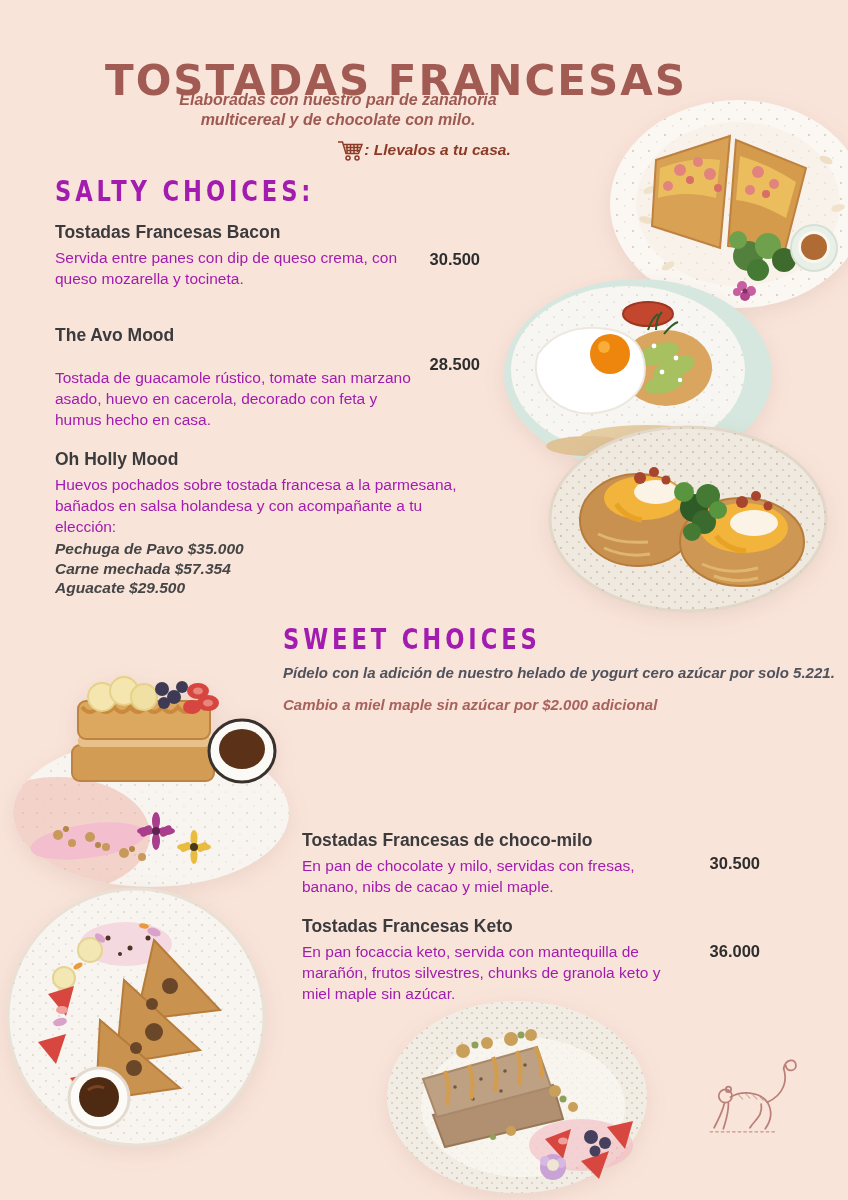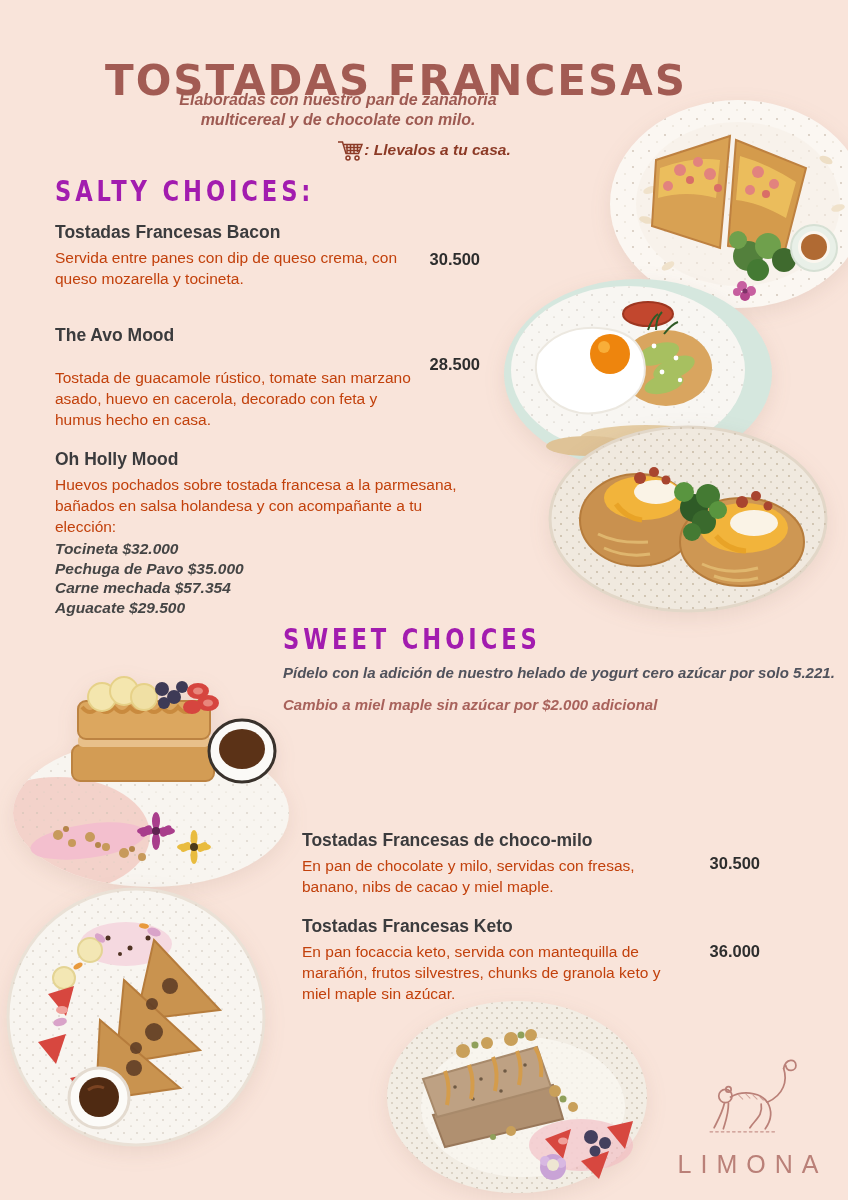--- a/index.html
+++ b/index.html
@@ -14,21 +14,21 @@
   .takeaway{top:138px;left:0;width:848px;display:flex;justify-content:center;align-items:center;
             font-size:15.5px;font-weight:bold;font-style:italic;color:#8C3A26;}
   
   .section-heading{font-family:"DejaVu Sans",sans-serif;font-weight:bold;font-size:29px;color:#a21caf;}
   .section-heading .squeeze{display:inline-block;transform:scaleX(0.78);transform-origin:left;letter-spacing:5px;white-space:nowrap;}
   .salty-heading{top:174px;left:55px;}
   .sweet-heading{top:622px;left:283px;}
   
   .menu-item{position:absolute;}
   .item-name{font-size:17.5px;font-weight:bold;color:#3B3B3D;margin:0 0 4px 0;}
-  .item-desc{font-size:15.5px;line-height:21px;color:#c2410c;margin:0;}
+  .item-desc{font-size:15.5px;line-height:21px;color:#a21caf;margin:0;}
   .item-price{position:absolute;font-size:16.5px;font-weight:bold;color:#2E2E2E;}
   .options{list-style:none;margin:2px 0 0 0;padding:0;font-size:15.5px;line-height:19.5px;
            font-weight:bold;font-style:italic;color:#454545;}
   .note{font-size:15px;font-weight:bold;font-style:italic;}
   .note-yogurt{top:664px;left:283px;color:#50525C;}
   .note-maple{top:696px;left:283px;color:#A8625B;}
   
   .brand{top:1048px;left:660px;width:185px;text-align:center;}
   .brand-word{margin-top:6px;font-size:25px;letter-spacing:9px;color:#BA8078;font-family:"Liberation Sans",sans-serif;}
   .photo{position:absolute;filter:drop-shadow(0 6px 10px rgba(120,80,60,0.10));}
@@ -405,21 +405,20 @@
   <div class="menu-item txt" style="top:325px;left:55px;width:425px;">
     <div class="item-name">The Avo Mood</div>
     <p class="item-desc" style="width:368px;margin-top:21px;">Tostada de guacamole rústico, tomate san marzano asado,  huevo en cacerola, decorado con feta y humus hecho en casa.</p>
     <span class="item-price" style="top:30px;right:0;">28.500</span>
   </div>
 
   <div class="menu-item txt" style="top:449px;left:55px;width:425px;">
     <div class="item-name">Oh Holly Mood</div>
     <p class="item-desc" style="width:410px;">Huevos pochados sobre tostada francesa a la parmesana, bañados en salsa holandesa y con acompañante a tu elección:</p>
     <ul class="options">
-      <li>Tocineta $32.000</li>
       <li>Pechuga de Pavo $35.000</li>
       <li>Carne mechada $57.354</li>
       <li>Aguacate $29.500</li>
     </ul>
   </div>
 
   <div class="abs section-heading sweet-heading txt">
     <span class="squeeze">SWEET CHOICES</span>
   </div>
 
@@ -453,16 +452,15 @@
         <path d="M64,53 C70,63 67,72 62,79"></path>
         <g stroke-width="1" opacity="0.65">
             <path d="M36,46 l4,4"></path>
             <path d="M43,45 l4,4"></path>
             <path d="M50,46 l4,4"></path>
             <path d="M57,48 l3,3"></path>
           </g>
         <path d="M8,82 H72" stroke-width="1.2" stroke-dasharray="2.5 3" opacity="0.8"></path>
       </svg>
     </span>
-    <div class="brand-word">LIMONA</div>
   </div>
 
 </div>
 
 </body></html>

